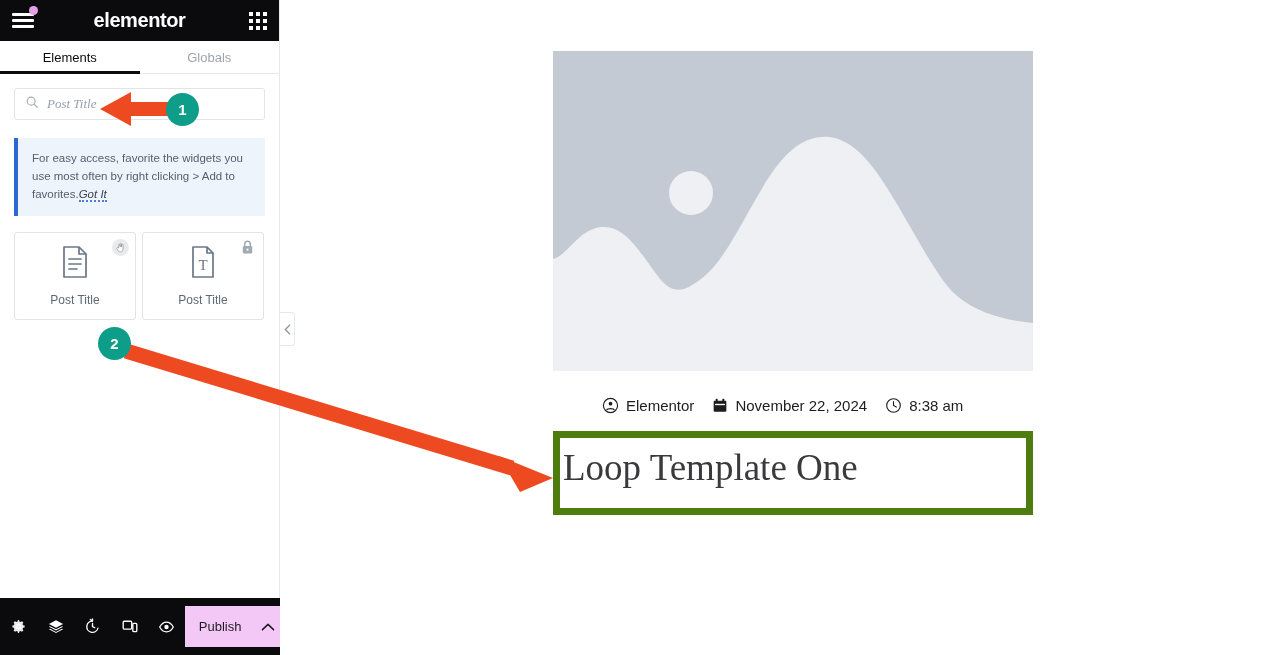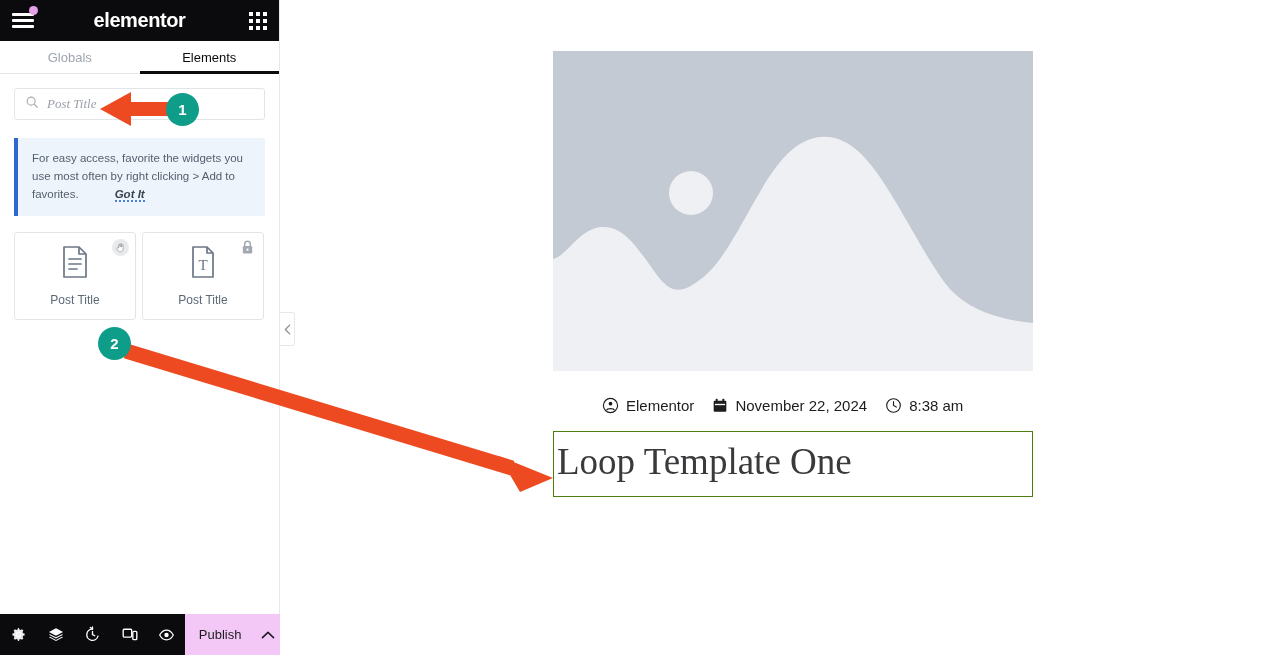--- a/index.html
+++ b/index.html
@@ -83,24 +83,23 @@
   .notice {
     margin: 18px 14px 0 14px;
     background: #eef4fc;
     border-left: 4px solid #2d67d1;
     padding: 12px 14px 13px 14px;
   }
   .notice p {
     font-size: 11.5px; line-height: 1.55; color: #55606d;
   }
   .gotit {
-    font-weight: bold; font-style: italic; color: #3a4450;
+    font-weight: normal; font-style: italic; color: #3a4450;
     border-bottom: 2px dotted #4a7fd8;
     cursor: pointer;
-    margin-left: 36px;
   }
 
   .widget-grid {
     display: flex; gap: 6px;
     padding: 16px 14px 0 14px;
   }
   .widget-card {
     position: relative;
     width: 122px; height: 88px;
     border: 1px solid #e2e5e8; border-radius: 3px;
@@ -128,21 +127,21 @@
     border: 1px solid #e6e9ec; border-left: none;
     border-radius: 0 3px 3px 0;
     display: flex; align-items: center; justify-content: center;
     cursor: pointer;
     color: #9aa1a9; font-size: 11px;
   }
 
   
   .footer {
     position: absolute; left: 0; bottom: 0;
-    width: 280px; height: 41px;
+    width: 280px; height: 57px;
     background: #0b0b0e;
     display: flex; align-items: center;
   }
   .footer-icons { display: flex; align-items: center; flex: 1; }
   .f-ico {
     width: 37px; height: 41px;
     display: flex; align-items: center; justify-content: center;
     cursor: pointer;
   }
   .publish-btn {
@@ -168,22 +167,22 @@
   }
   .meta-row {
     display: flex; align-items: center; gap: 9px;
     margin-top: 26px; padding-left: 49px;
     font-size: 15px; color: #1d1d1f;
   }
   .meta-item { display: flex; align-items: center; gap: 7px; }
   .meta-item + .meta-item { margin-left: 9px; justify-content: space-between; }
   .title-box {
     margin-top: 17px;
-    border: 1px solid #4d7c0f;
-    padding: 10px 3px 14px 3px;
+    border: 7px solid #4d7c0f;
+    padding: 10px 3px 20px 3px;
   }
   .post-title {
     font-family: "Liberation Serif", serif;
     font-size: 37px; color: #3a3a3c; line-height: 1.08;
     font-weight: normal;
   }
 
   
   .anno { position: absolute; pointer-events: none; }
   .anno-badge {
@@ -265,22 +264,22 @@
           <i></i>
           <i></i>
           <i></i>
           <i></i>
           <i></i>
           <i></i>
       </div>
     </div>
 
     <div class="tabs">
+      <div class="tab active">Elements</div>
       <div class="tab">Globals</div>
-      <div class="tab active">Elements</div>
     </div>
 
     <div class="search-wrap">
       <div class="search-box">
         <span class="search-ico">
           <svg width="14" height="14" viewBox="0 0 24 24">
             <circle cx="10.5" cy="10.5" r="6.8" fill="none" stroke="#a6abb2" stroke-width="2"></circle>
             <line x1="15.6" y1="15.6" x2="21" y2="21" stroke="#a6abb2" stroke-width="2" stroke-linecap="round"></line>
           </svg>
         </span>

